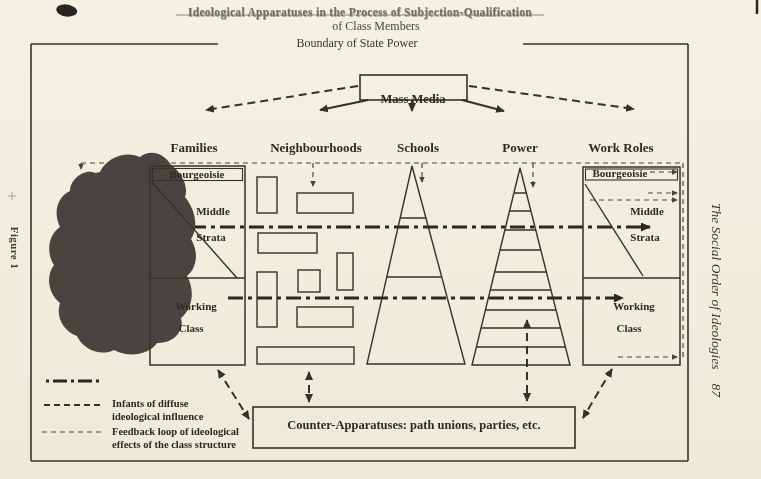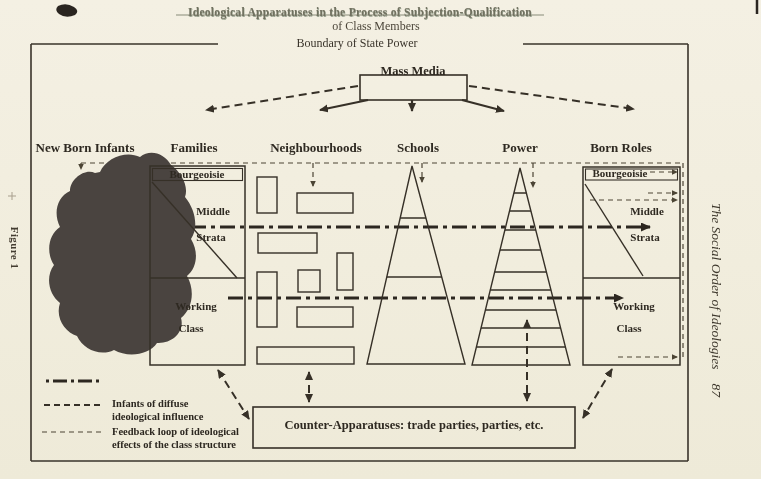--- a/index.html
+++ b/index.html
@@ -22,21 +22,21 @@
   .c{transform:translateX(-50%);}
   .b{font-weight:bold;}
   .col{font-size:13px;top:140px;}
   .bx{font-size:11px;}
   .leg{position:absolute;left:112px;font-weight:bold;font-size:10.5px;line-height:1.25;white-space:normal;color:#2c2720;}
   .rot{position:absolute;white-space:nowrap;transform:translate(-50%,-50%) rotate(90deg);}
   .title1{left:360px;top:6px;font-weight:bold;font-size:11.5px;letter-spacing:.3px;color:#70705f;text-shadow:.5px .5px 0 #9aa391;}
   .title2{left:360px;top:19px;font-size:12px;color:#4c463a;margin-left:16px;}
   .bsp{left:357px;top:36px;font-size:12px;color:#3a342b;}
   .smear{position:absolute;left:176px;top:14px;width:368px;height:1.5px;background:rgba(110,115,95,.4);}
-  .mm{left:413px;top:64px;font-weight:bold;font-size:12.5px;}
+  .mm{left:413px;top:92px;font-weight:bold;font-size:12.5px;}
   .ctr{position:absolute;left:253px;top:418px;width:322px;text-align:center;font-weight:bold;font-size:12.5px;}
   .fig{left:15px;top:248px;font-size:11px;font-weight:600;letter-spacing:.4px;color:#433c30;}
   .run{left:716px;top:300px;font-style:italic;font-size:13.5px;color:#3e382d;}
   .run .num{margin-left:14px;}
 </style>
 </head>
 <body>
 
 <div class="page">
 
@@ -161,40 +161,39 @@
       <path d="M8,196 H16 M12,192 V200" stroke="#a89f8d" stroke-width="1"></path>
     </g>
   </svg>
 
   <div class="smear"></div>
   <div class="t c title1">Ideological Apparatuses in the Process of Subjection-Qualification</div>
   <div class="t c title2">of Class Members</div>
   <div class="t c bsp">Boundary of State Power</div>
   <div class="t c mm">Mass Media</div>
 
-  <div class="t c b col" style="left:85px;">New Born Infants</div>
   <div class="t c b col" style="left:194px;">Families</div>
   <div class="t c b col" style="left:316px;">Neighbourhoods</div>
   <div class="t c b col" style="left:418px;">Schools</div>
   <div class="t c b col" style="left:520px;">Power</div>
-  <div class="t c b col" style="left:621px;">Born Roles</div>
+  <div class="t c b col" style="left:621px;">Work Roles</div>
 
   <div class="t c b bx" style="left:197px;top:168px;">Bourgeoisie</div>
   <div class="t c b bx" style="left:213px;top:205px;">Middle</div>
   <div class="t c b bx" style="left:211px;top:231px;">Strata</div>
   <div class="t c b bx" style="left:196px;top:300px;">Working</div>
   <div class="t c b bx" style="left:191px;top:322px;">Class</div>
 
   <div class="t c b bx" style="left:620px;top:167px;">Bourgeoisie</div>
   <div class="t c b bx" style="left:647px;top:205px;">Middle</div>
   <div class="t c b bx" style="left:645px;top:231px;">Strata</div>
   <div class="t c b bx" style="left:634px;top:300px;">Working</div>
   <div class="t c b bx" style="left:629px;top:322px;">Class</div>
 
-  <div class="ctr">Counter-Apparatuses: trade parties, parties, etc.</div>
+  <div class="ctr">Counter-Apparatuses: path unions, parties, etc.</div>
 
   <div class="leg" style="top:397px;width:105px;">Infants of diffuse ideological influence</div>
   <div class="leg" style="top:425px;width:130px;">Feedback loop of ideological effects of the class structure</div>
 
   <div class="rot fig">Figure 1</div>
 
   <div class="rot run">
     <span>The Social Order of Ideologies</span><span class="num">87</span>
   </div>
 

